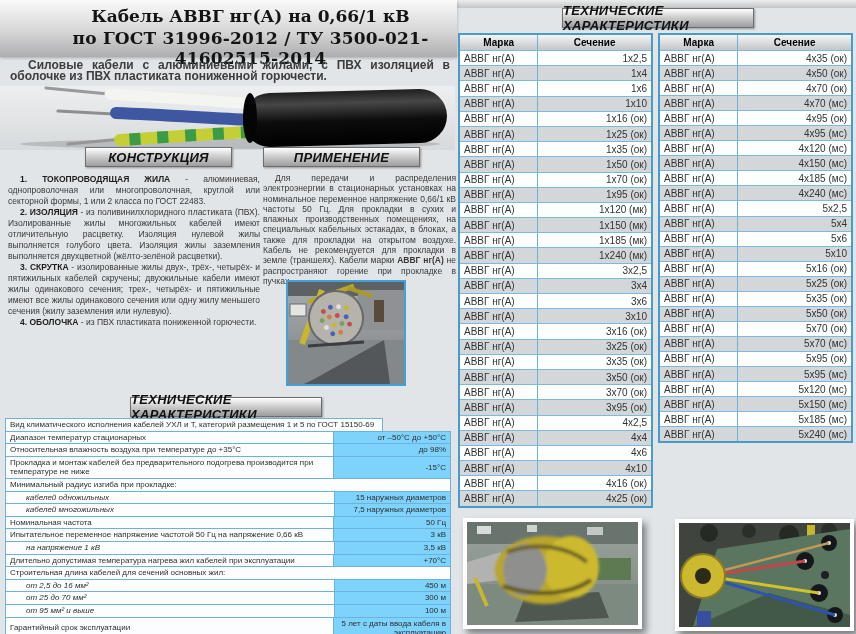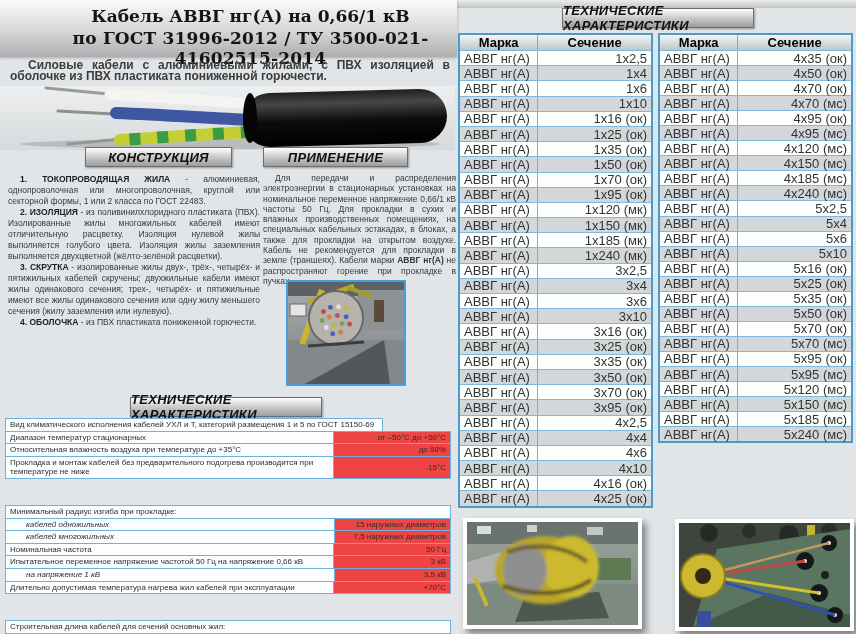--- a/index.html
+++ b/index.html
@@ -22,21 +22,21 @@
   
   .cable-fig{position:absolute;left:0;top:86px;width:455px;height:64px;}
 
   
   .hbtn{position:absolute;height:20px;box-sizing:border-box;border:1px solid #6e6e6e;
         background:linear-gradient(180deg,#ffffff,#cfcfcf 45%,#9d9d9f);
         box-shadow:1px 1px 2px rgba(0,0,0,.35);
         display:flex;align-items:center;justify-content:center;
         font-size:13px;font-weight:bold;color:#101010;letter-spacing:.3px;font-style:italic;}
   .hbtn-constr{left:85px;top:147px;width:147px;}
-  .hbtn-app{left:263px;top:147px;width:145px;}
+  .hbtn-app{left:263px;top:147px;width:157px;}
   .hbtn-spec-left{left:130px;top:397px;width:192px;}
   .hbtn-spec-right{left:562px;top:8px;width:192px;}
 
   
   .c-col{position:absolute;left:8px;top:174px;width:252px;font-size:8.5px;line-height:11px;
          text-align:justify;color:#383838;}
   .c-item{text-indent:12px;}
   .c-item b{color:#1d1d1d;}
   .a-col{position:absolute;left:263px;top:173px;width:193px;font-size:8.5px;line-height:10.3px;
          text-align:justify;color:#383838;text-indent:12px;}
@@ -45,21 +45,21 @@
   .photo{position:absolute;box-sizing:border-box;}
   .photo1{left:286px;top:280px;width:120px;height:106px;border:2px solid #44a0d8;background:#888;}
   .photo2{left:463px;top:518px;width:179px;height:111px;border:4px solid #fff;
           box-shadow:4px 5px 7px rgba(0,0,0,.45);background:#8d9892;}
   .photo3{left:675px;top:519px;width:179px;height:112px;border:4px solid #fff;
           box-shadow:4px 5px 7px rgba(0,0,0,.45);background:#4a4f46;}
   .photo svg{display:block;width:100%;height:100%;}
 
   
   .size-table{position:absolute;top:33px;width:195px;box-sizing:border-box;
-              border:2px solid #4a9cc8;background:#fdfefe;font-size:13px;color:#333;}
+              border:2px solid #4a9cc8;background:#fdfefe;font-size:10px;color:#333;}
   .t1{left:458px;} .t2{left:658px;}
   .size-head{display:flex;height:15px;font-weight:bold;color:#000;
              background:linear-gradient(180deg,#f4f5f5,#c2c6c8);}
   .sh-cell{display:flex;align-items:center;justify-content:center;box-sizing:border-box;}
   .sh-marka{width:41%;border-right:1px solid #6fb1d8;}
   .sh-sech{flex:1;}
   .size-row{display:flex;border-top:1px solid #7db9dc;}
   .t1 .size-row{height:14.2px;}
   .t2 .size-row{height:14.05px;}
   .size-row:nth-child(even){background:#d3d7d9;}
@@ -68,23 +68,23 @@
             padding-left:4px;box-sizing:border-box;}
   .sr-val{flex:1;display:flex;align-items:center;justify-content:flex-end;
           padding-right:4px;box-sizing:border-box;}
 
   
   .spec-table{position:absolute;left:5px;top:419px;width:446px;font-size:8px;color:#2e2e2e;}
   .spec-row{display:flex;margin-top:-1px;}
   .sp-label{box-sizing:border-box;width:378px;border:1px solid #6fb1d8;background:#fbfdfe;
             padding:1px 3px 1px 4px;line-height:9.6px;display:flex;align-items:center;}
   .sp-label.ind{padding-left:20px;font-style:italic;}
-  .sp-label.sp-full{width:446px;margin-top:27px;}
+  .sp-label.sp-full{width:446px;}
   .sp-value{box-sizing:border-box;width:134px;margin-left:-1px;border:1px solid #6fb1d8;
-            background:#ef4444;padding:1px 4px;text-align:right;line-height:9.6px;
+            background:#7dd3fc;padding:1px 4px;text-align:right;line-height:9.6px;
             display:flex;flex-direction:column;justify-content:center;align-items:flex-end;}
 </style>
 </head>
 <body>
 
 <div class="page">
 
   <div class="top-strip"></div>
 
   <div class="title-bar">

